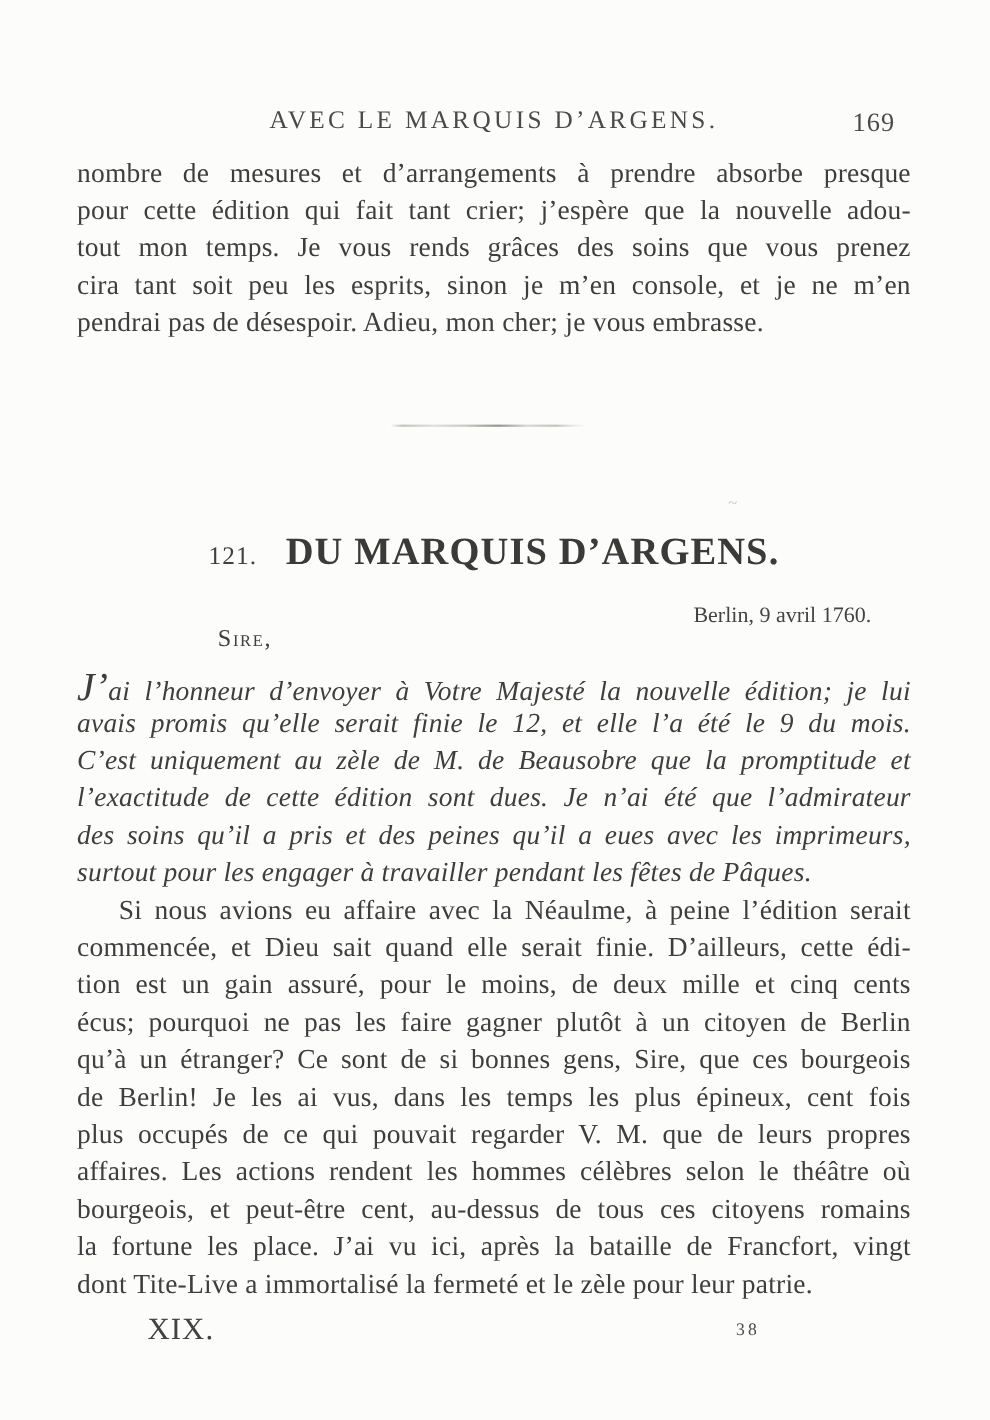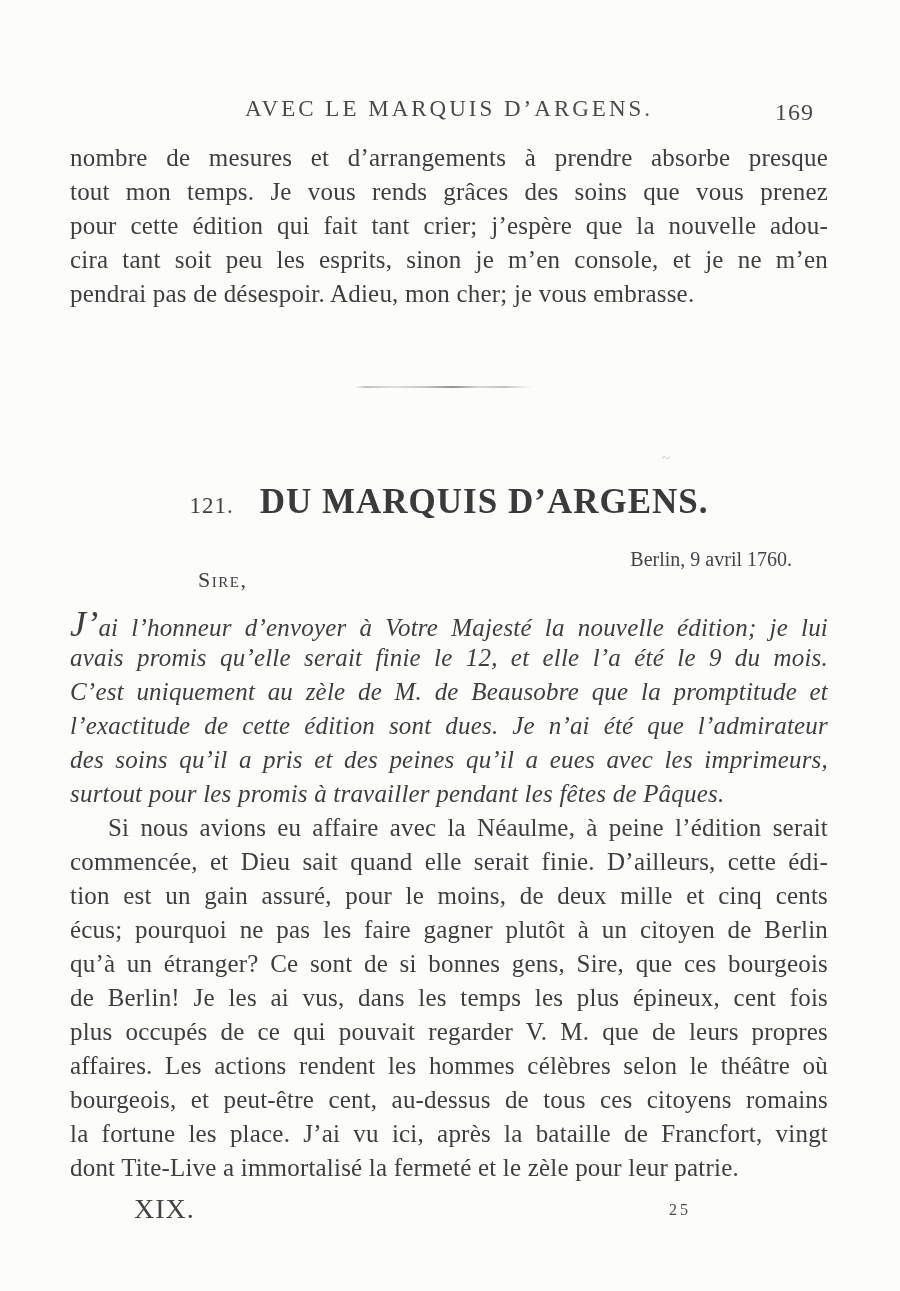--- a/index.html
+++ b/index.html
@@ -91,22 +91,22 @@
 
 <div class="page">
 
   <div class="running-header">
     <span>AVEC LE MARQUIS D’ARGENS.</span>
   </div>
   <div class="folio">169</div>
 
   <div class="para opening">
     <div class="line">nombre de mesures et d’arrangements à prendre absorbe presque</div>
+    <div class="line">pour cette édition qui fait tant crier; j’espère que la nouvelle adou-</div>
     <div class="line">tout mon temps.  Je vous rends grâces des soins que vous prenez</div>
-    <div class="line">pour cette édition qui fait tant crier; j’espère que la nouvelle adou-</div>
     <div class="line">cira tant soit peu les esprits, sinon je m’en console, et je ne m’en</div>
     <div class="line flush">pendrai pas de désespoir.  Adieu, mon cher; je vous embrasse.</div>
   </div>
 
   <div class="divider"></div>
   <div class="artifact">~</div>
 
   <div class="section-heading">
     <span class="sec-num">121.</span>
     <span class="sec-title">DU MARQUIS D’ARGENS.</span>
@@ -114,33 +114,33 @@
 
   <div class="dateline">Berlin, 9 avril 1760.</div>
   <div class="salutation">Sire,</div>
 
   <div class="para letter-p1">
     <div class="line initial">J’ai l’honneur d’envoyer à Votre Majesté la nouvelle édition; je lui</div>
     <div class="line">avais promis qu’elle serait finie le 12, et elle l’a été le 9 du mois.</div>
     <div class="line">C’est uniquement au zèle de M. de Beausobre que la promptitude et</div>
     <div class="line">l’exactitude de cette édition sont dues.  Je n’ai été que l’admirateur</div>
     <div class="line">des soins qu’il a pris et des peines qu’il a eues avec les imprimeurs,</div>
-    <div class="line flush">surtout pour les promis à travailler pendant les fêtes de Pâques.</div>
+    <div class="line flush">surtout pour les engager à travailler pendant les fêtes de Pâques.</div>
   </div>
 
   <div class="para letter-p2">
     <div class="line indent">Si nous avions eu affaire avec la Néaulme, à peine l’édition serait</div>
     <div class="line">commencée, et Dieu sait quand elle serait finie.  D’ailleurs, cette édi-</div>
     <div class="line">tion est un gain assuré, pour le moins, de deux mille et cinq cents</div>
     <div class="line">écus; pourquoi ne pas les faire gagner plutôt à un citoyen de Berlin</div>
     <div class="line">qu’à un étranger? Ce sont de si bonnes gens, Sire, que ces bourgeois</div>
     <div class="line">de Berlin!  Je les ai vus, dans les temps les plus épineux, cent fois</div>
     <div class="line">plus occupés de ce qui pouvait regarder V. M. que de leurs propres</div>
     <div class="line">affaires.  Les actions rendent les hommes célèbres selon le théâtre où</div>
     <div class="line">bourgeois, et peut-être cent, au-dessus de tous ces citoyens romains</div>
     <div class="line">la fortune les place.  J’ai vu ici, après la bataille de Francfort, vingt</div>
     <div class="line flush">dont Tite-Live a immortalisé la fermeté et le zèle pour leur patrie.</div>
   </div>
 
   <div class="footer-volume">XIX.</div>
-  <div class="footer-signature">25</div>
+  <div class="footer-signature">38</div>
 
 </div>
 
 </body></html>

